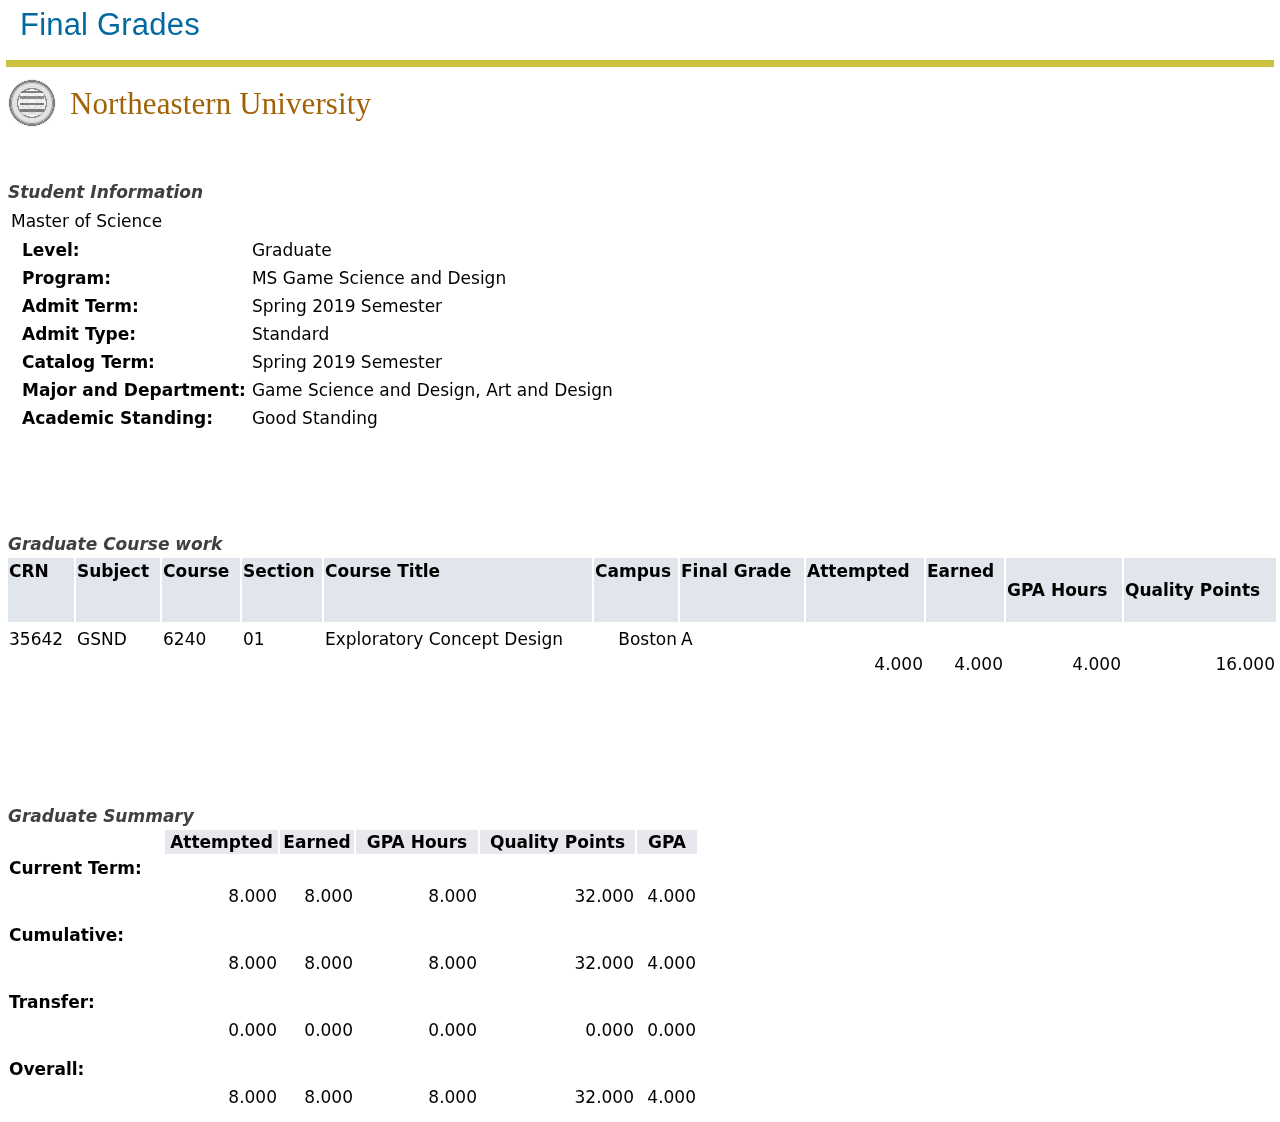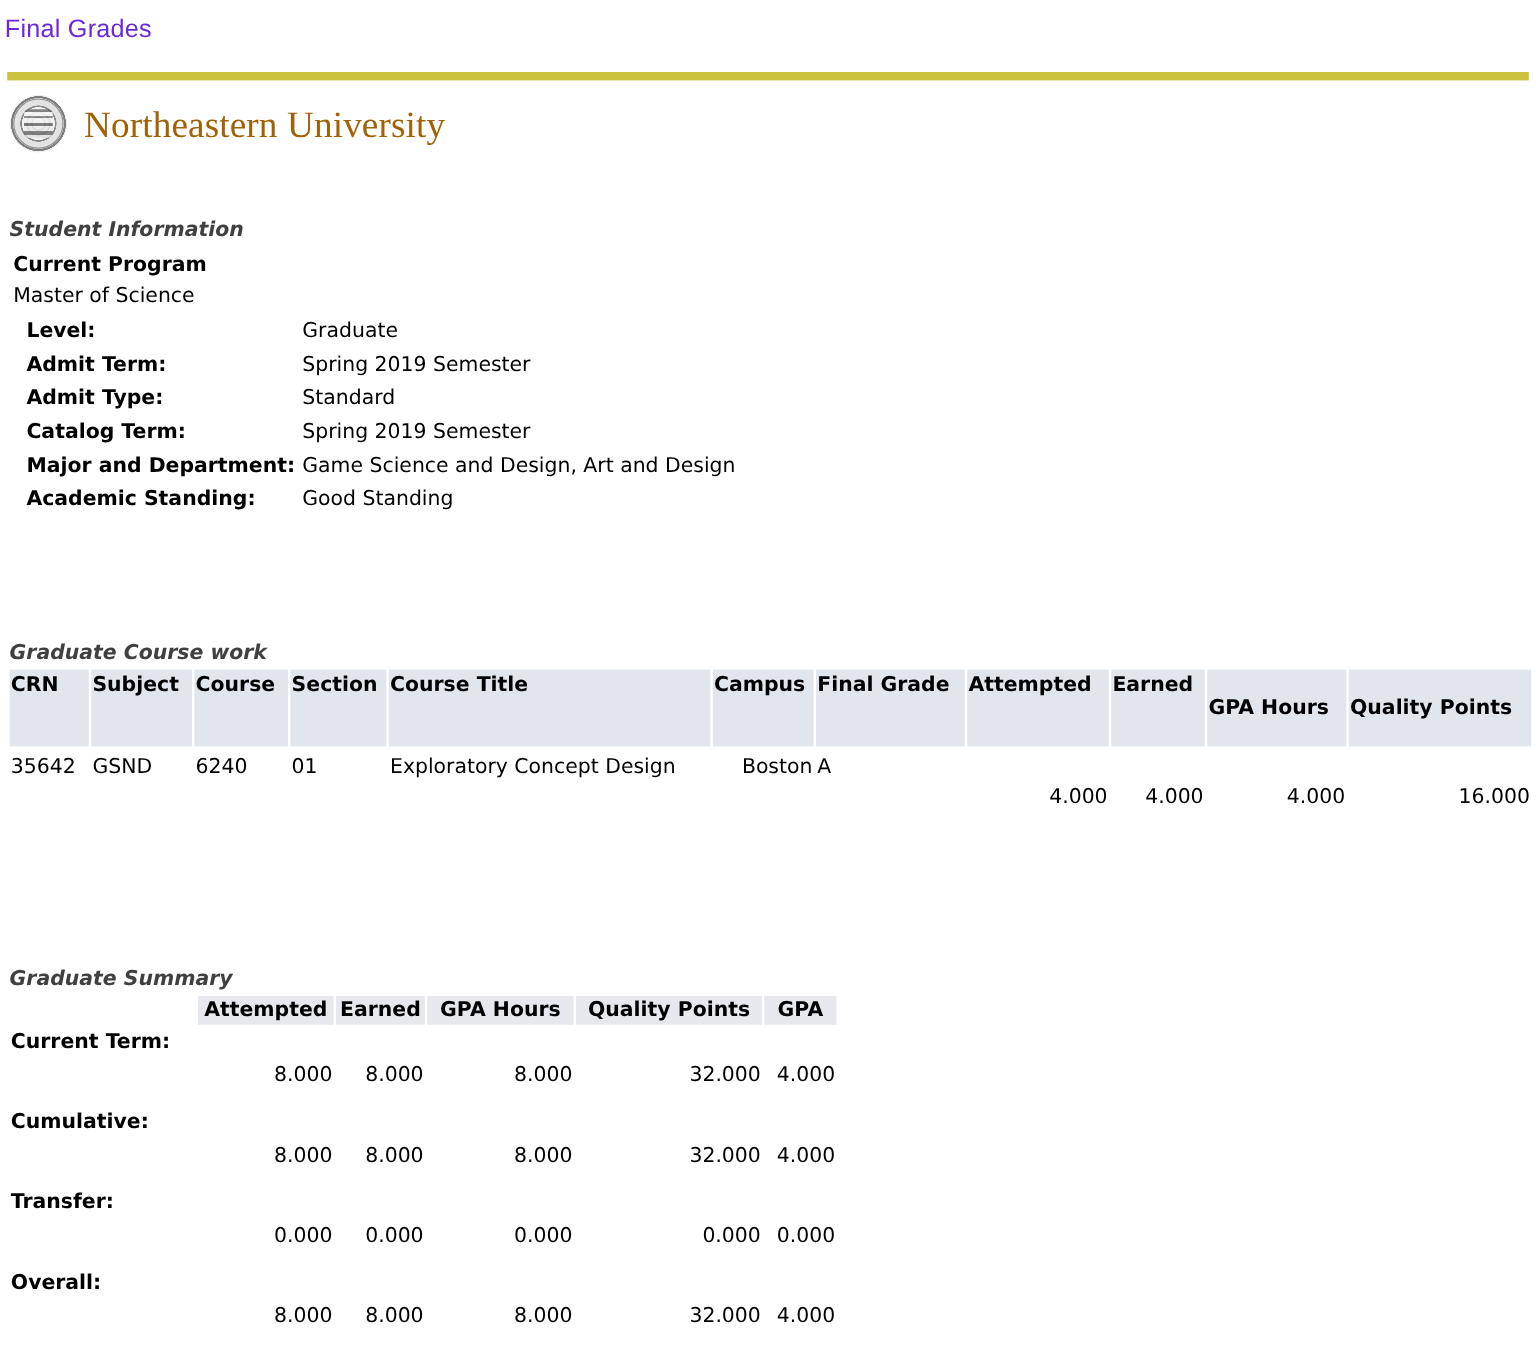--- a/index.html
+++ b/index.html
@@ -12,25 +12,25 @@
     width: 1280px; height: 1122px;
     font-family: "DejaVu Sans", "Liberation Sans", sans-serif;
     color: #000000;
     overflow: hidden;
     position: relative;
   }
 
   
   .page-title {
     font-family: "Liberation Sans", "DejaVu Sans", sans-serif;
-    font-size: 21px;
+    font-size: 31px;
     font-weight: 400;
-    color: #6d28d9;
+    color: #0369a1;
     letter-spacing: 0.2px;
-    padding: 6px 0 0 4px;
+    padding: 6px 0 0 20px;
     line-height: 38px;
   }
 
   
   .gold-rule {
     height: 7px;
     background: #cbc33f;
     margin: 16px 6px 0 6px;
   }
 
@@ -183,27 +183,30 @@
 
 <div class="gold-rule"></div>
 
 <div class="brand">
   <div class="seal"></div>
   <div class="wordmark">Northeastern University</div>
 </div>
 
 <div id="student-info">
   <div class="section-head">Student Information</div>
-  <div class="prog-head">Current Program</div>
   <div class="prog-name">Master of Science</div>
   <table class="info">
     <tbody>
       <tr>
         <td class="k">Level:</td>
         <td class="v">Graduate</td>
+      </tr>
+      <tr>
+        <td class="k">Program:</td>
+        <td class="v">MS Game Science and Design</td>
       </tr>
       <tr>
         <td class="k">Admit Term:</td>
         <td class="v">Spring 2019 Semester</td>
       </tr>
       <tr>
         <td class="k">Admit Type:</td>
         <td class="v">Standard</td>
       </tr>
       <tr>

